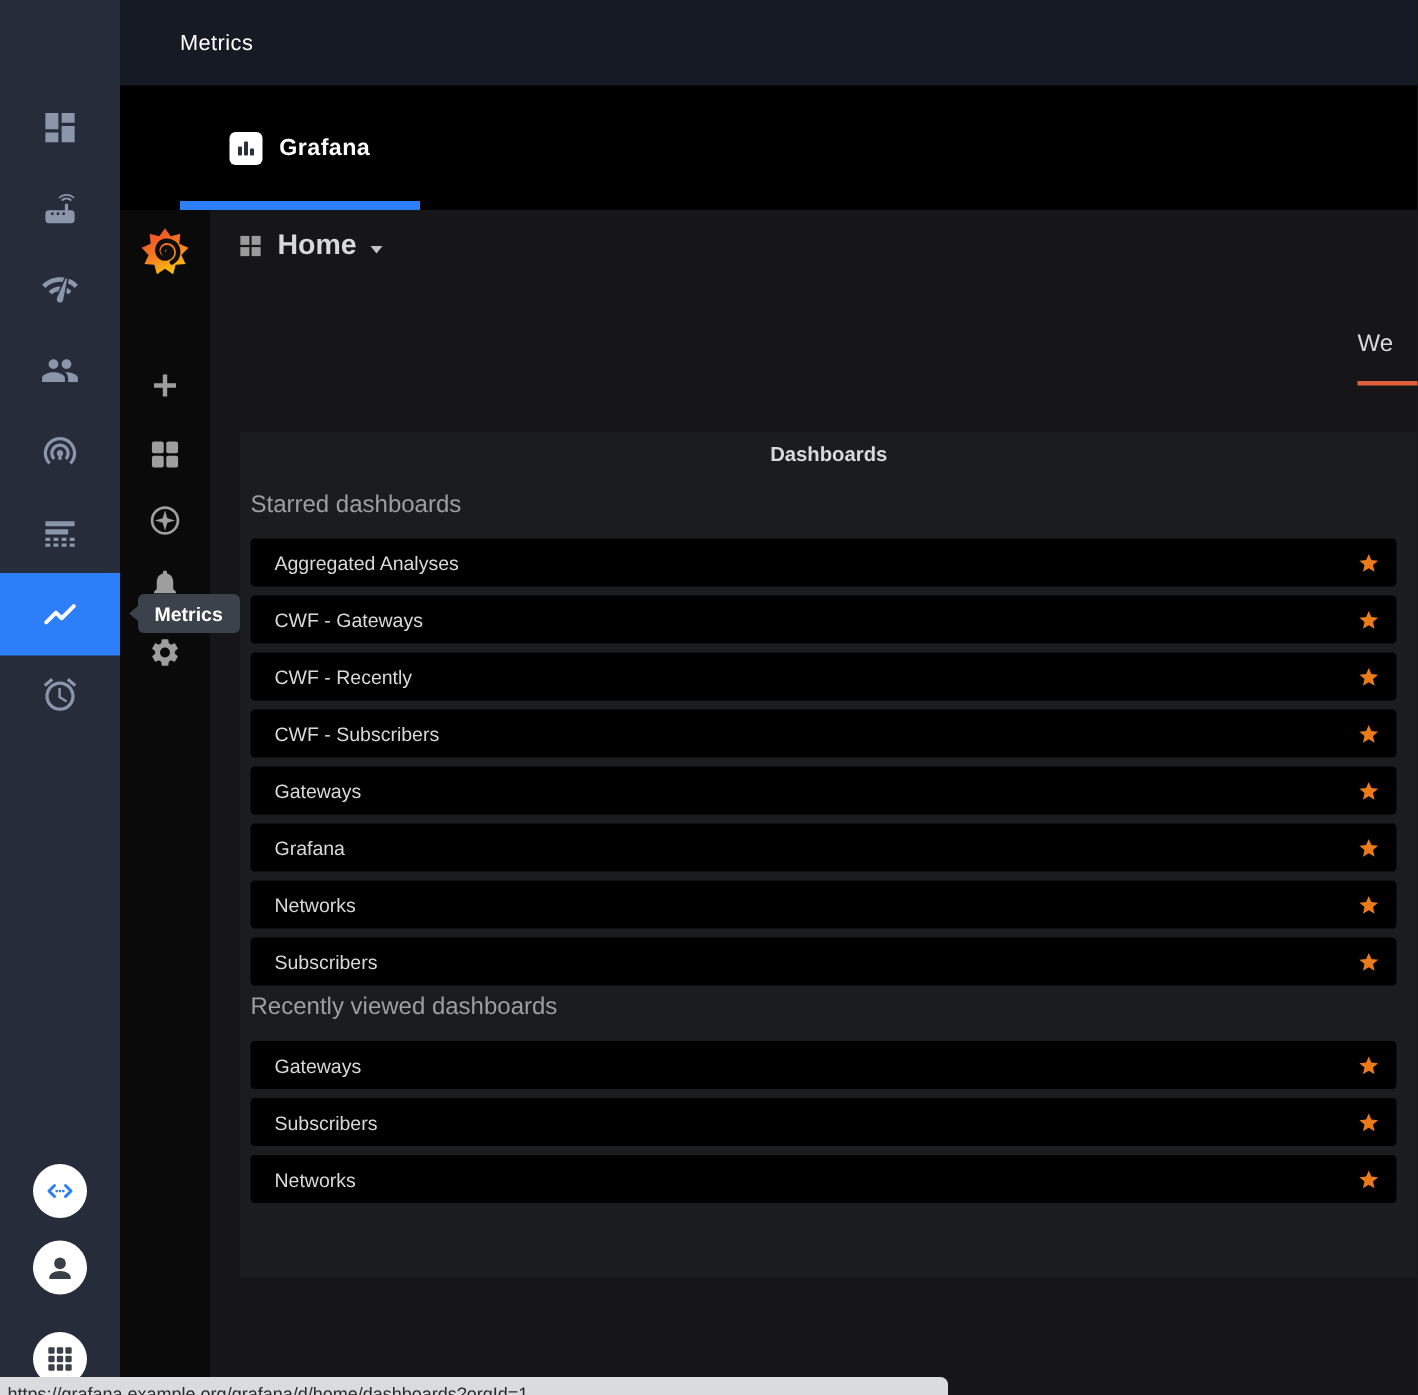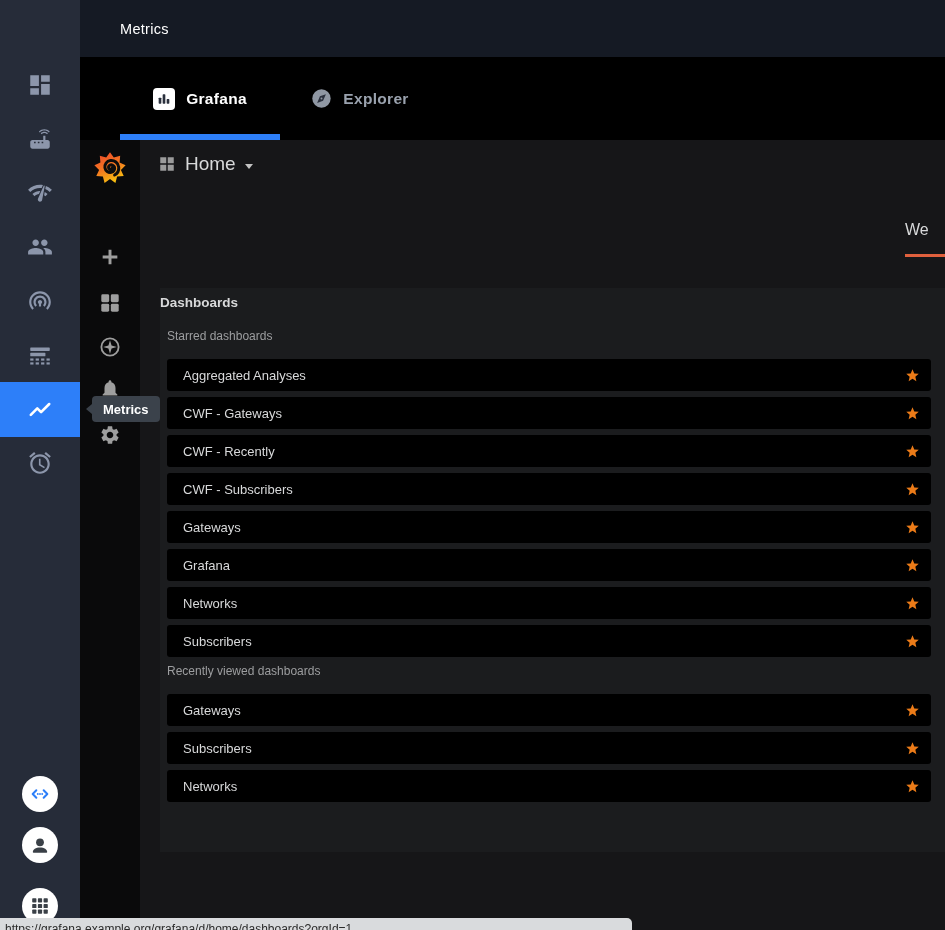--- a/index.html
+++ b/index.html
@@ -34,28 +34,28 @@
   .gicon{position:absolute;left:19px;width:22px;height:22px}
   .gicon svg{width:22px;height:22px;fill:#9e9e9e}
   
   .tooltip{position:absolute;left:92px;top:396px;height:26px;background:#3b424b;border-radius:4px;
     display:flex;align-items:center;padding:0 11px;z-index:20;box-sizing:border-box}
   .tooltip:before{content:"";position:absolute;left:-6px;top:8px;border-top:5px solid transparent;border-bottom:5px solid transparent;border-right:6px solid #3b424b}
   .tooltip span{color:#ffffff;font-size:13px;font-weight:700}
   
   .gcontent{position:absolute;left:140px;top:140px;width:805px;height:778px;background:#161618}
   .breadcrumb{position:absolute;left:18px;top:13px;display:flex;align-items:center;gap:9px}
-  .breadcrumb .bc-label{color:#d8d9da;font-size:19px;font-weight:400}
+  .breadcrumb .bc-label{color:#d8d9da;font-size:19px;font-weight:700}
   .bc-caret{width:0;height:0;border-left:4.5px solid transparent;border-right:4.5px solid transparent;border-top:5px solid #c3c3c3;margin-top:4px}
   .welcome{position:absolute;left:765px;top:81px;color:#d8d9da;font-size:16px;font-weight:500;white-space:nowrap}
   .welcome-underline{position:absolute;left:765px;top:114px;width:45px;height:3px;background:#e0603d}
   
   .panel{position:absolute;left:20px;top:148px;width:785px;height:564px;background:#1b1c1e;overflow:hidden}
-  .panel-title{height:30px;line-height:30px;color:#d8d9da;font-size:13.5px;font-weight:700;cursor:pointer}
-  .section-label{margin:10px 0 14px 7px;color:#9d9ea0;font-size:12px;line-height:17px}
+  .panel-title{height:30px;line-height:30px;text-align:center;color:#d8d9da;font-size:13.5px;font-weight:700;cursor:pointer}
+  .section-label{margin:10px 0 14px 7px;color:#9d9ea0;font-size:16px;line-height:17px}
   .section-label.second{margin-top:0}
   .dash-row{height:32px;margin:0 14px 6px 7px;background:#000000;border-radius:3px;
     display:flex;align-items:center;justify-content:space-between;padding:0 11px 0 16px;cursor:pointer}
   .row-label{color:#d8d9da;font-size:13px}
   .row-star{display:flex;align-items:center}
   
   .statusbar{position:absolute;left:0;top:918px;width:632px;height:24px;background:#d9dbdd;border-top-right-radius:5px;
     z-index:50;color:#2b2b2b;font-size:12px;padding:4px 8px 0 5px;box-sizing:border-box;white-space:nowrap;overflow:hidden}
 </style>
 </head>
@@ -150,30 +150,20 @@
 <div class="tabbar">
   <div class="tab tab1 active">
     <span class="grafana-tab-icon">
       <svg viewBox="0 0 24 24" width="16" height="16" fill="#2a303d">
           <rect x="4" y="10" width="4" height="9" rx="1"></rect>
           <rect x="10" y="5" width="4" height="14" rx="1"></rect>
           <rect x="16" y="12" width="4" height="7" rx="1"></rect>
         </svg>
     </span>
     <span class="tab-label">Grafana</span>
-  </div>
-  <div class="tab tab2 inactive">
-    <span style="display:flex">
-      <svg viewBox="0 0 24 24" width="21" height="21">
-          <circle cx="12" cy="12" r="10.5" fill="#8f97a3"></circle>
-          <path d="M17 7l-6.8 2.5L7 17l6.8-2.5z" fill="#2a303d"></path>
-          <circle cx="12" cy="12" r="1.1" fill="#8f97a3"></circle>
-        </svg>
-    </span>
-    <span class="tab-label">Explorer</span>
   </div>
   <div class="tab-underline"></div>
 </div>
 
 <div class="gsidebar">
   <div class="glogo">
     <svg viewBox="0 0 24 24" width="38" height="38">
       <defs>
         <linearGradient id="glg" x1="0.25" y1="0" x2="0.7" y2="1">
           <stop offset="0" stop-color="#ee4b2b"></stop>

